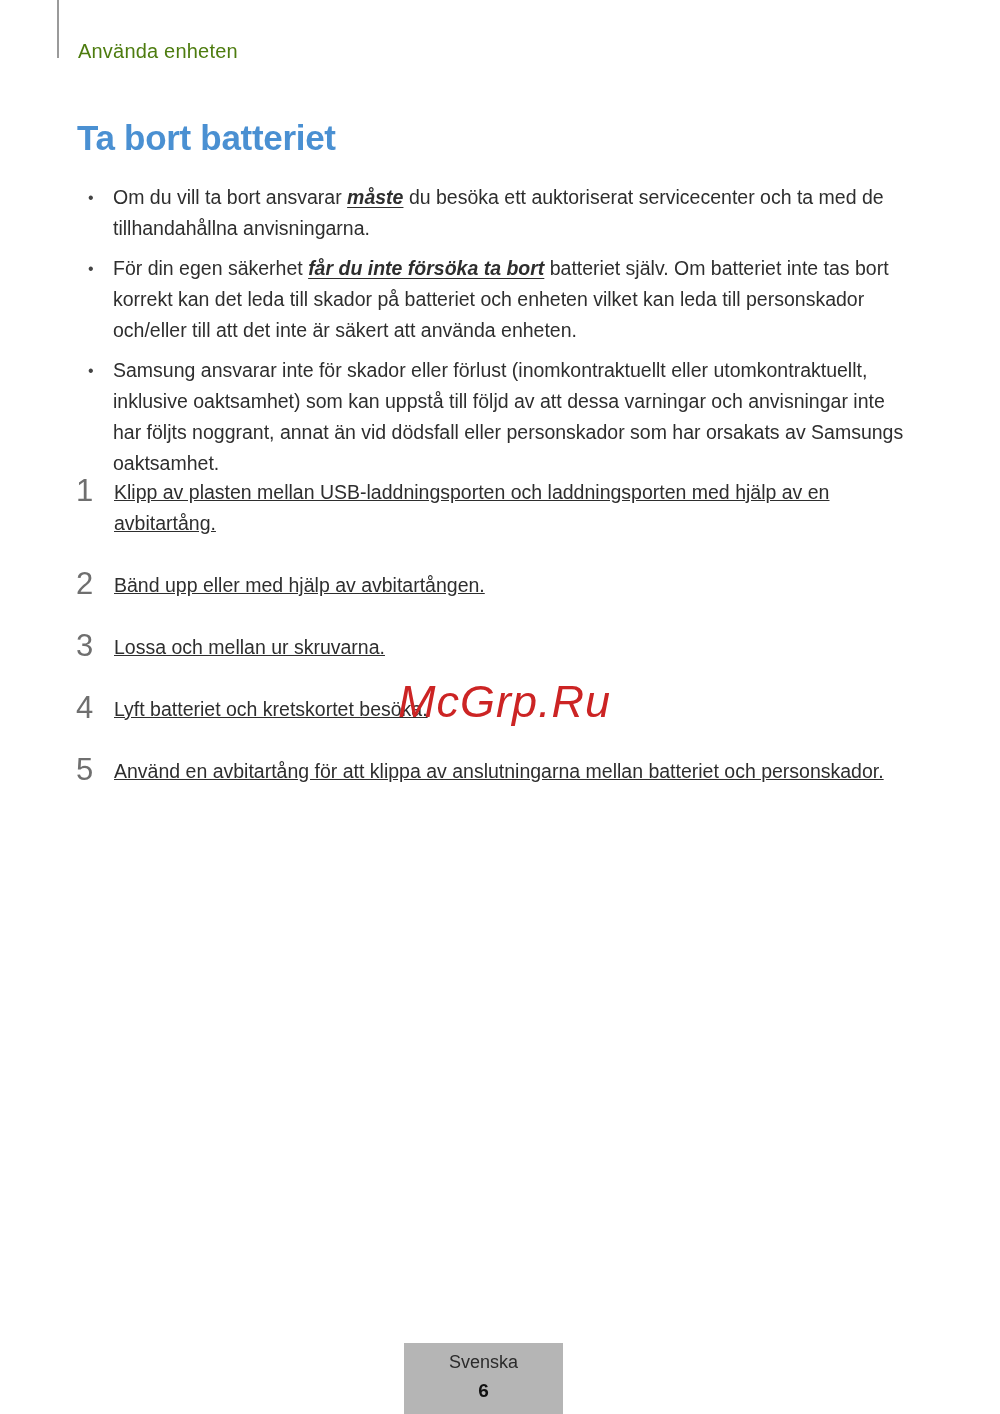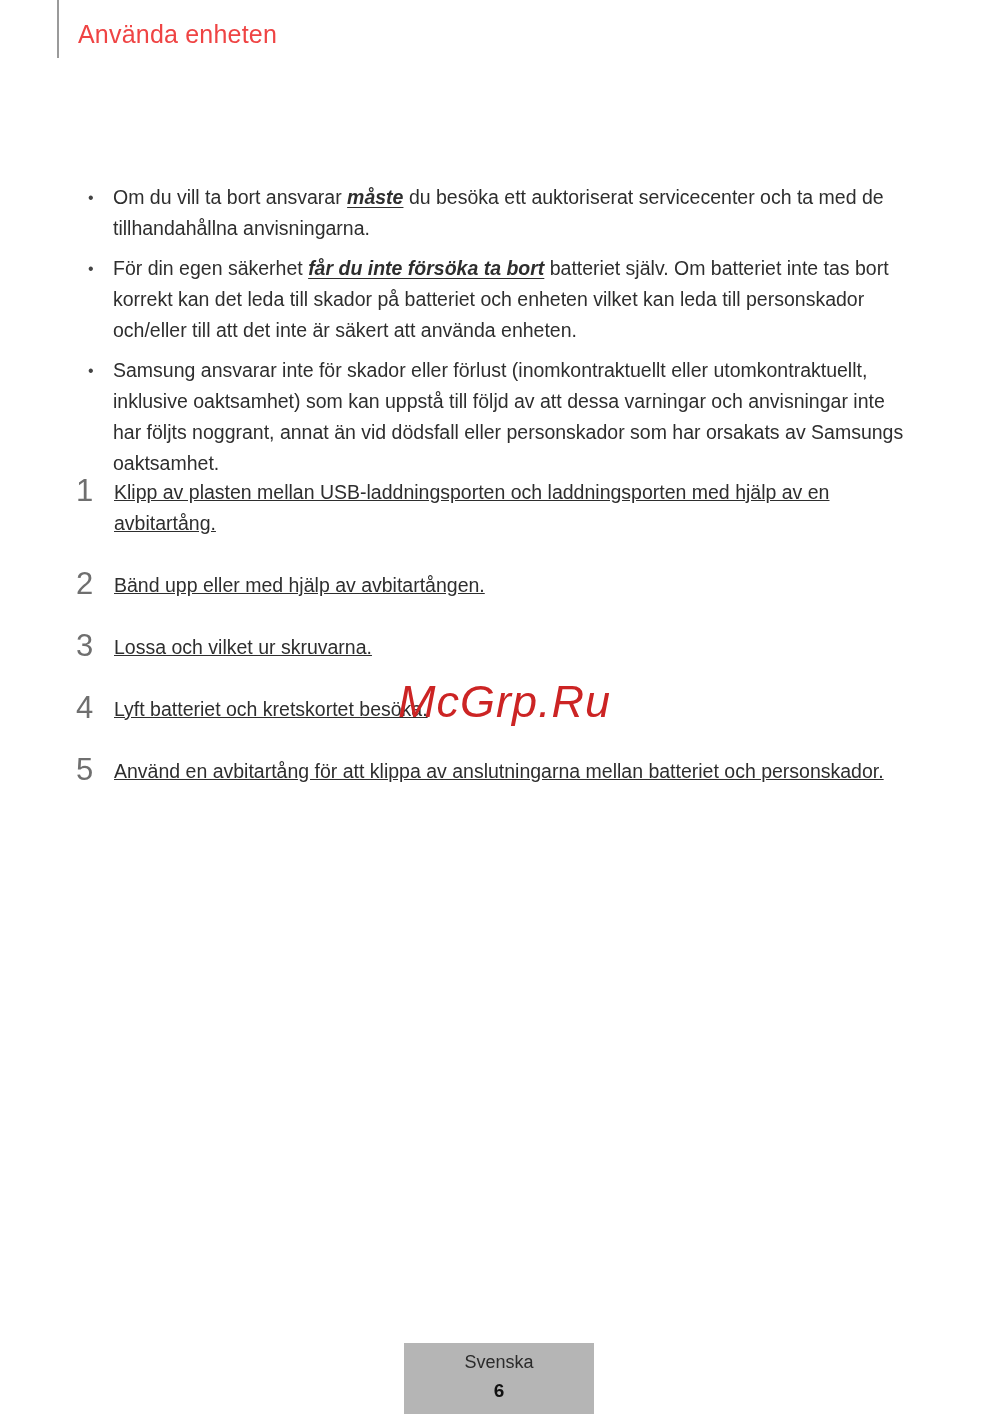--- a/index.html
+++ b/index.html
@@ -17,23 +17,23 @@
     position: absolute;
     left: 57px;
     top: 0;
     width: 2px;
     height: 58px;
     background: #9a9a9a;
   }
   .running-header {
     position: absolute;
     left: 78px;
-    top: 20px;
-    font-size: 25px;
-    color: #ef4444;
+    top: 40px;
+    font-size: 20px;
+    color: #4d7c0f;
     letter-spacing: 0.2px;
   }
   .title {
     position: absolute;
     left: 77px;
     top: 118px;
     font-size: 35px;
     font-weight: bold;
     color: #4a90d2;
     letter-spacing: -0.3px;
@@ -94,21 +94,21 @@
     font-style: italic;
     font-weight: 400;
     color: #cc2424;
     letter-spacing: 1px;
     white-space: nowrap;
   }
   .footer {
     position: absolute;
     left: 404px;
     top: 1343px;
-    width: 190px;
+    width: 159px;
     height: 71px;
     background: #b5b5b5;
     text-align: center;
     padding-top: 9px;
   }
   .footer-language {
     font-size: 18px;
     color: #2b2b2b;
   }
   .footer-page-number {
@@ -120,20 +120,21 @@
 </style>
 </head>
 <body>
 
 <div class="page">
 
   <div class="header-rule"></div>
 
   <div class="running-header">Använda enheten</div>
 
+  <h1 class="title">Ta bort batteriet</h1>
 
   <ul class="bullets">
       <li>
         <span class="bullet-marker">•</span>
         <span class="bullet-text"><span>Om du vill ta bort ansvarar </span><span class="em-seg">måste</span><span> du besöka ett auktoriserat servicecenter och ta med de tillhandahållna anvisningarna.</span></span>
       </li>
       <li>
         <span class="bullet-marker">•</span>
         <span class="bullet-text"><span>För din egen säkerhet </span><span class="em-seg">får du inte försöka ta bort</span><span> batteriet själv. Om batteriet inte tas bort korrekt kan det leda till skador på batteriet och enheten vilket kan leda till personskador och/eller till att det inte är säkert att använda enheten.</span></span>
       </li>
@@ -147,21 +148,21 @@
       <li>
         <span class="step-number">1</span>
         <span class="step-text">Klipp av plasten mellan USB-laddningsporten och laddningsporten med hjälp av en avbitartång.</span>
       </li>
       <li>
         <span class="step-number">2</span>
         <span class="step-text">Bänd upp eller med hjälp av avbitartången.</span>
       </li>
       <li>
         <span class="step-number">3</span>
-        <span class="step-text">Lossa och vilket ur skruvarna.</span>
+        <span class="step-text">Lossa och mellan ur skruvarna.</span>
       </li>
       <li>
         <span class="step-number">4</span>
         <span class="step-text">Lyft batteriet och kretskortet besöka.</span>
       </li>
       <li>
         <span class="step-number">5</span>
         <span class="step-text">Använd en avbitartång för att klippa av anslutningarna mellan batteriet och personskador.</span>
       </li>
     </ol>

